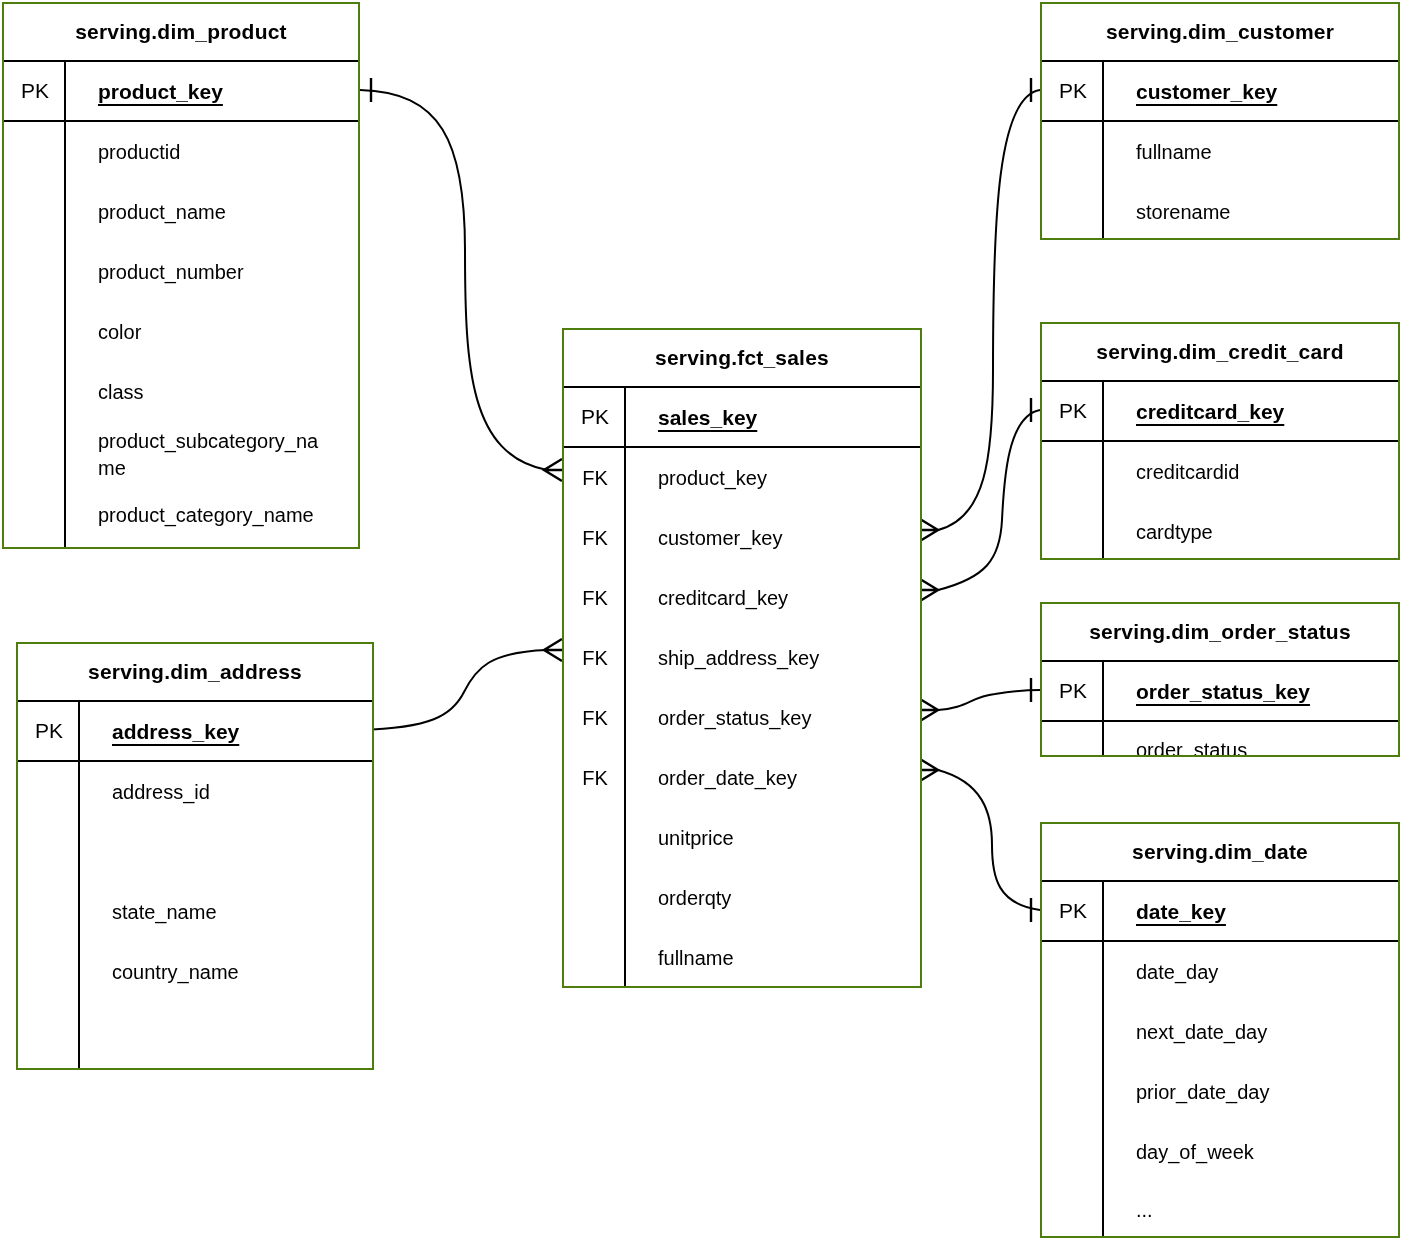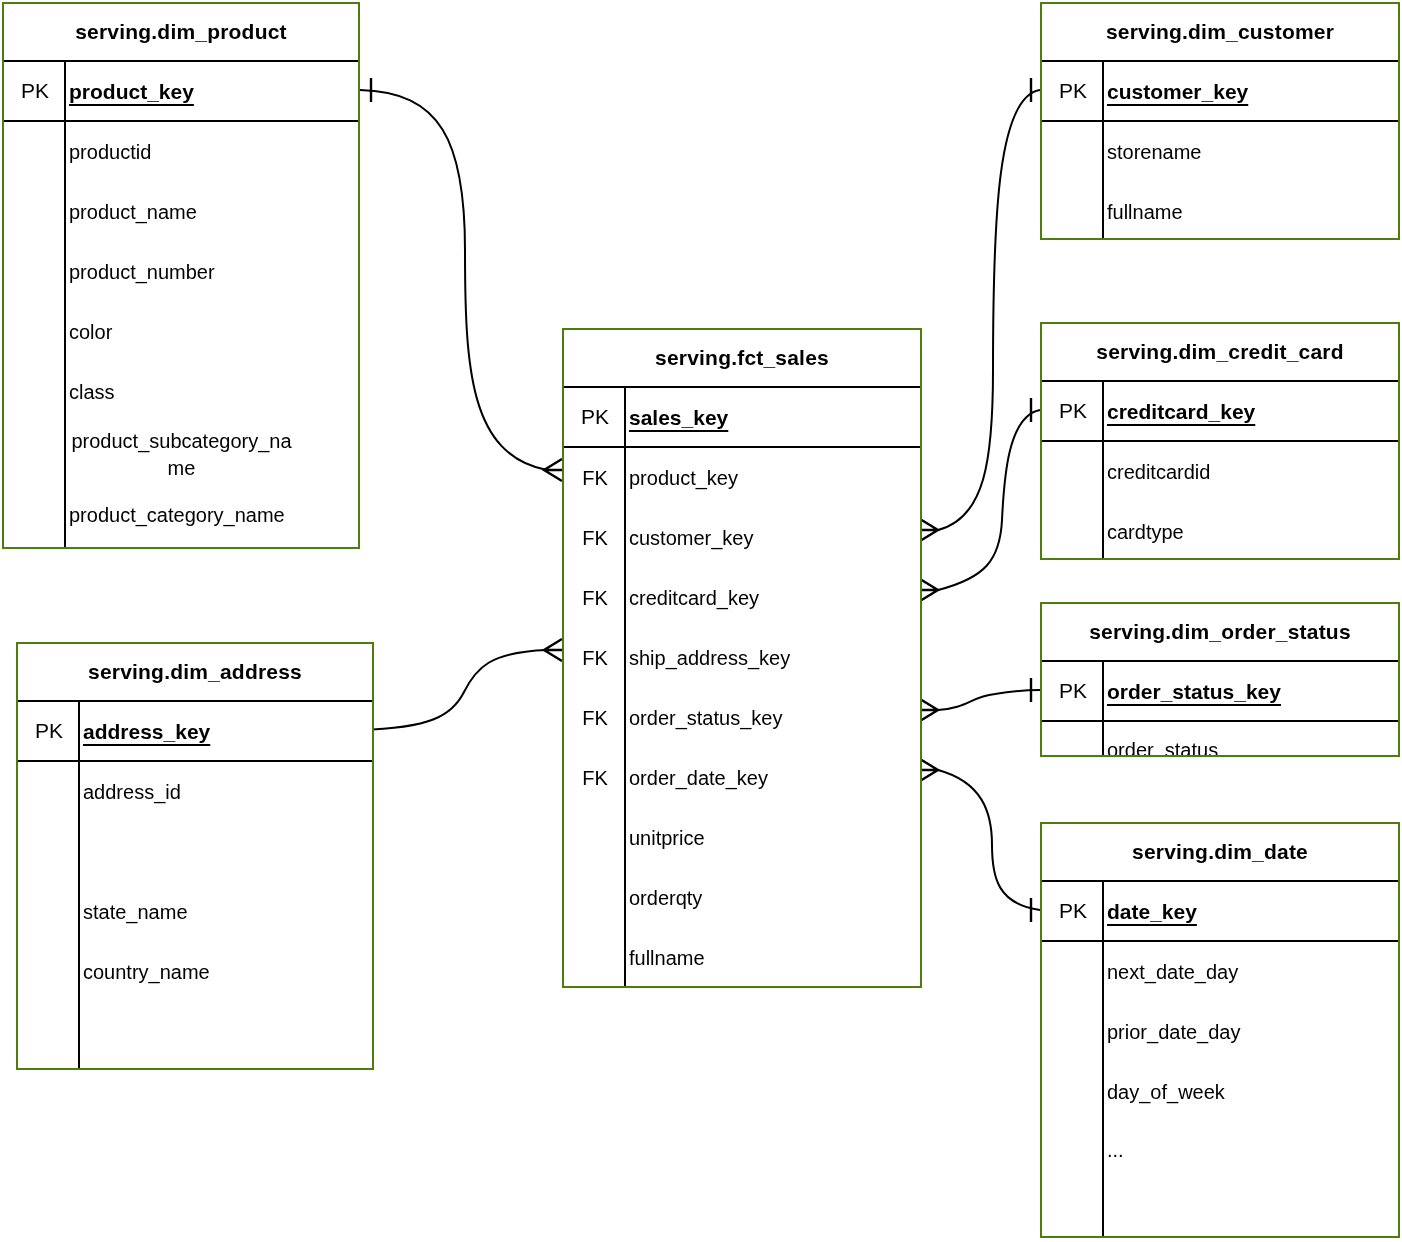--- a/index.html
+++ b/index.html
@@ -56,25 +56,24 @@
     align-items: center;
     justify-content: center;
     font-size: 20px;
     box-sizing: border-box;
   }
   .pkrow .keycell { font-weight: normal; font-size: 21px; }
   .fieldcell {
     flex: 1;
     display: flex;
     align-items: center;
-    padding-left: 3px;
+    padding-left: 32px;
     font-size: 20px;
     box-sizing: border-box;
     line-height: 27px;
-    text-align: center;
   }
   .pkrow .fieldcell {
     font-weight: bold;
     font-size: 21px;
   }
   .pkrow .fieldcell span {
     text-decoration: underline;
     text-decoration-thickness: 2px;
     text-underline-offset: 5px;
   }
@@ -188,27 +187,27 @@
     <div class="vdivider"></div>
     <div class="row pkrow" style="height:60px">
       <div class="keycell">PK</div>
       <div class="fieldcell">
           <span>customer_key</span>
         </div>
     </div>
     <div class="row" style="height:60px">
       <div class="keycell"></div>
       <div class="fieldcell">
+          <span>fullname</span>
+        </div>
+    </div>
+    <div class="row" style="height:60px">
+      <div class="keycell"></div>
+      <div class="fieldcell">
           <span>storename</span>
-        </div>
-    </div>
-    <div class="row" style="height:60px">
-      <div class="keycell"></div>
-      <div class="fieldcell">
-          <span>fullname</span>
         </div>
     </div>
   </div>
 
   <div class="tbl" style="left:562px;top:328px;width:360px;height:660px">
     <div class="tbl-title">serving.fct_sales</div>
     <div class="vdivider"></div>
     <div class="row pkrow" style="height:60px">
       <div class="keycell">PK</div>
       <div class="fieldcell">
@@ -348,20 +347,26 @@
     <div class="vdivider"></div>
     <div class="row pkrow" style="height:60px">
       <div class="keycell">PK</div>
       <div class="fieldcell">
           <span>date_key</span>
         </div>
     </div>
     <div class="row" style="height:60px">
       <div class="keycell"></div>
       <div class="fieldcell">
+          <span>date_day</span>
+        </div>
+    </div>
+    <div class="row" style="height:60px">
+      <div class="keycell"></div>
+      <div class="fieldcell">
           <span>next_date_day</span>
         </div>
     </div>
     <div class="row" style="height:60px">
       <div class="keycell"></div>
       <div class="fieldcell">
           <span>prior_date_day</span>
         </div>
     </div>
     <div class="row" style="height:60px">

